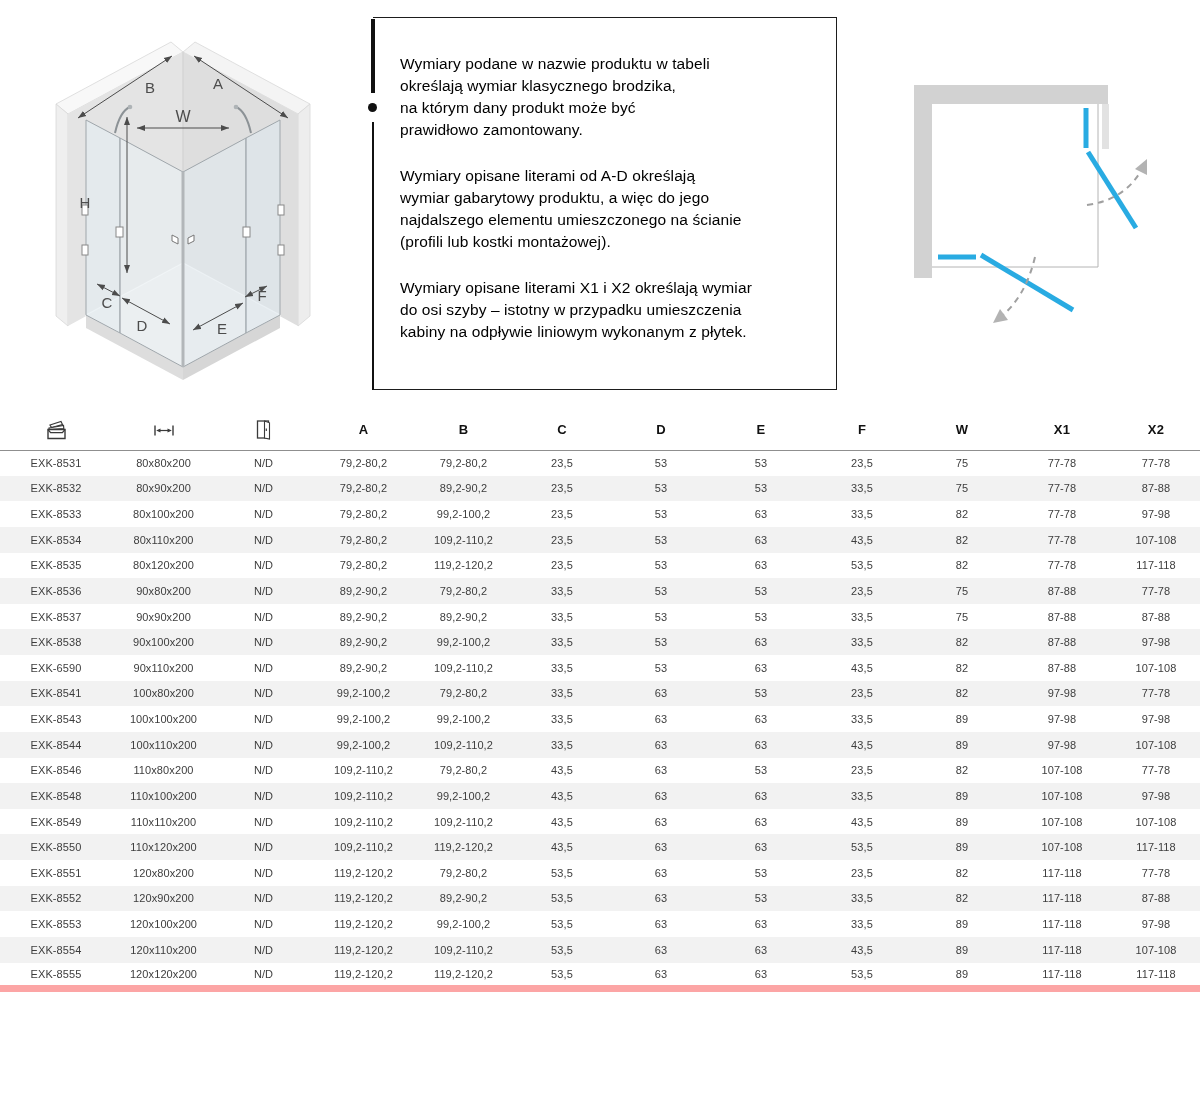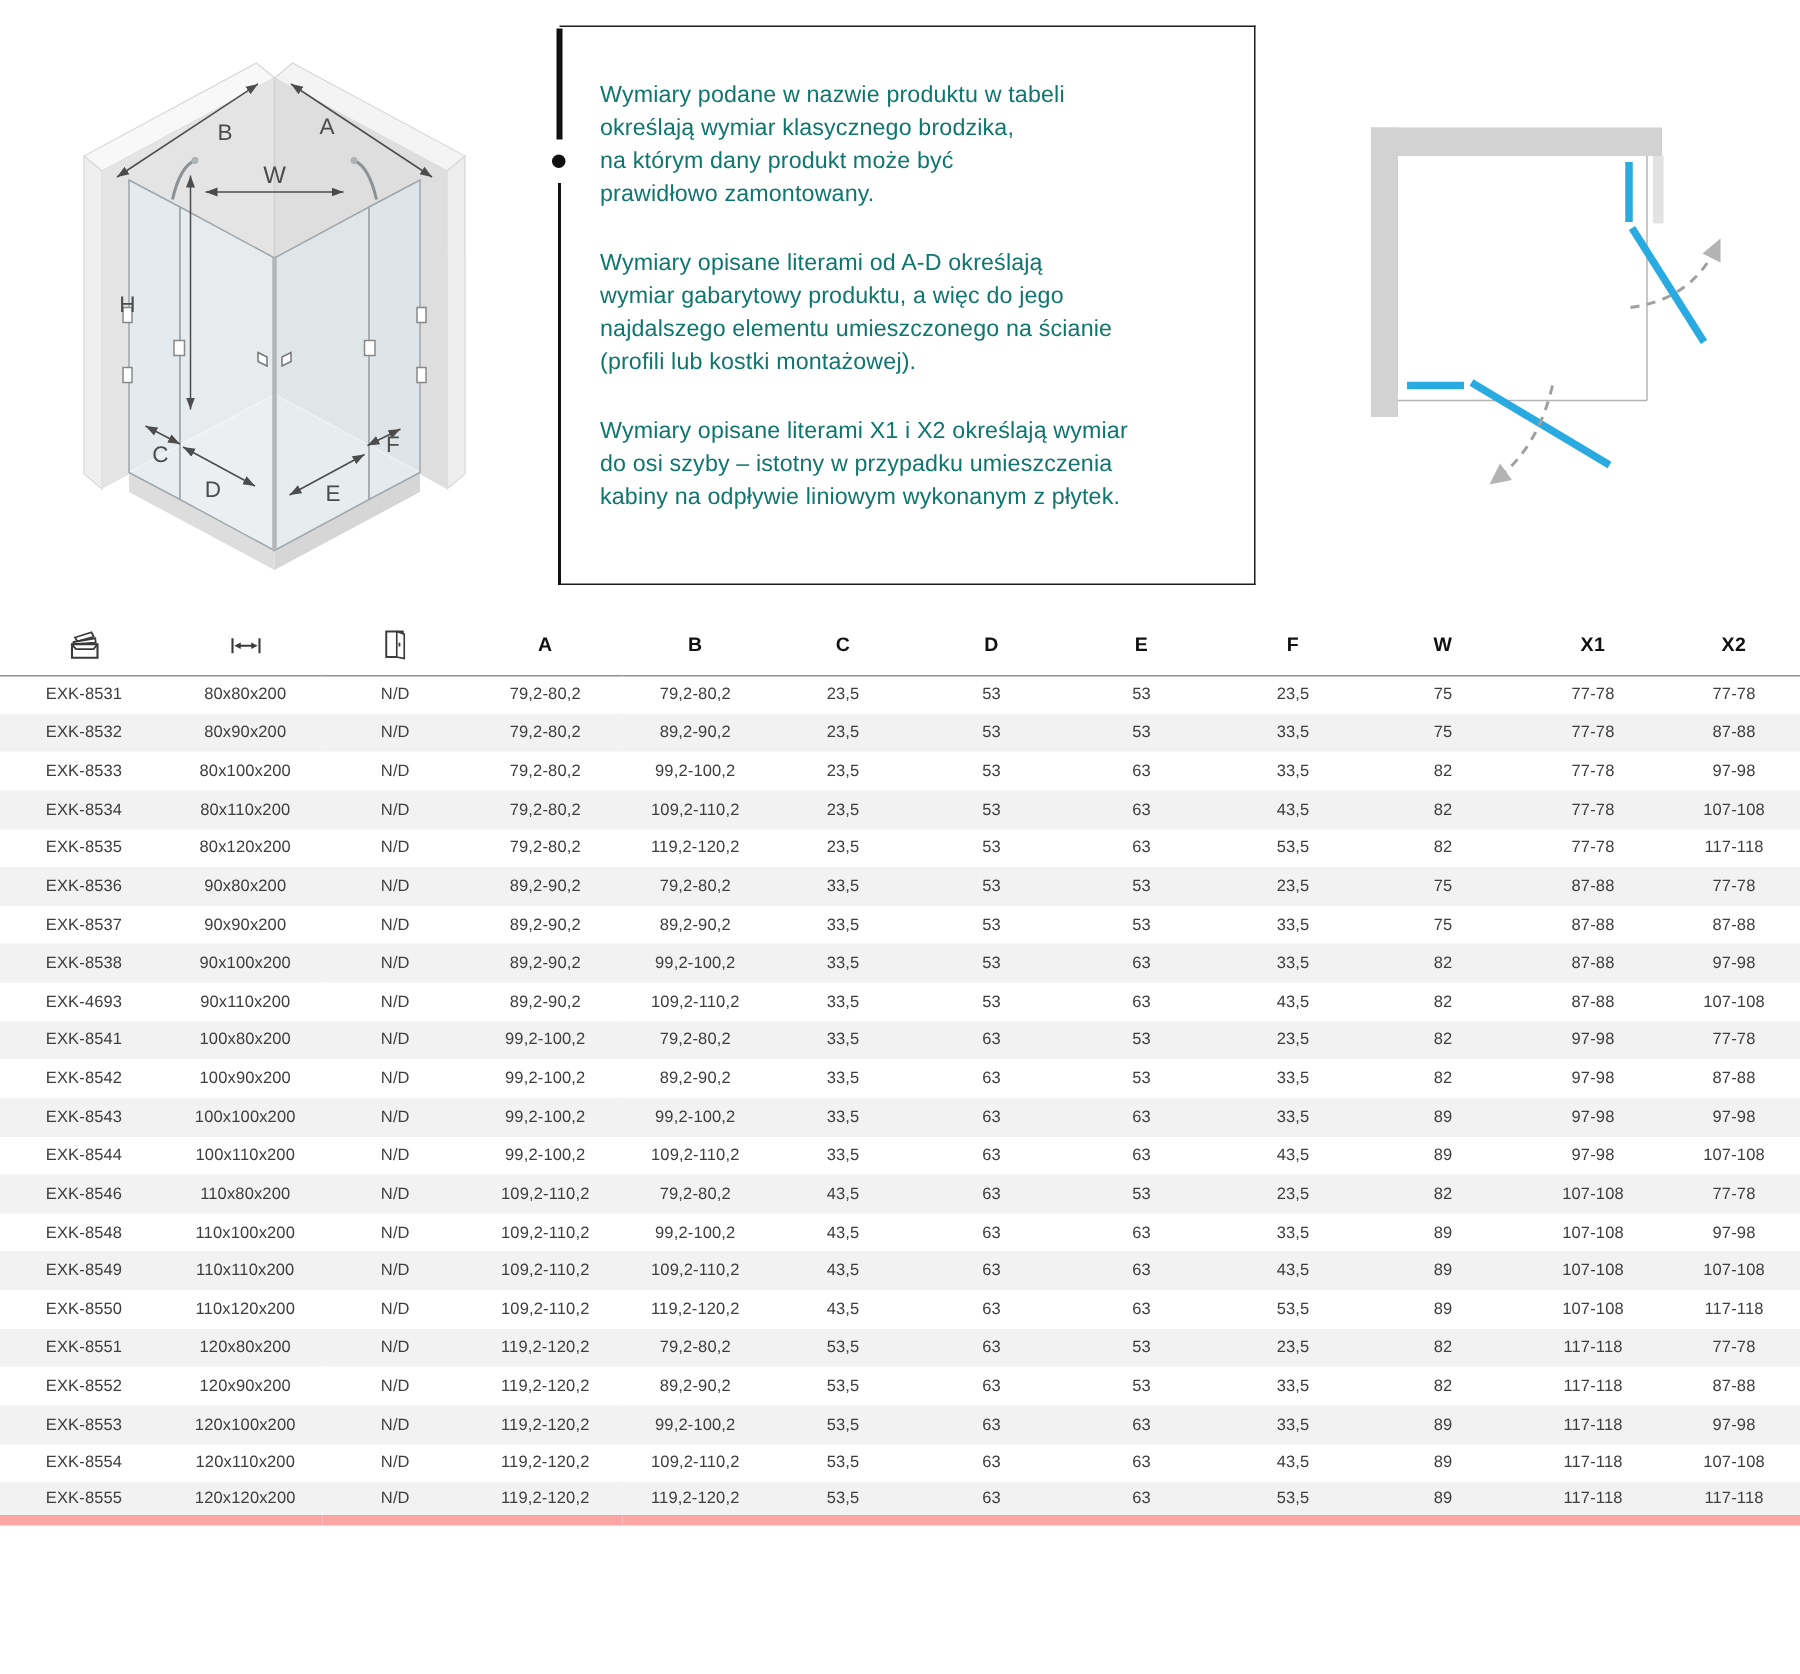--- a/index.html
+++ b/index.html
@@ -12,21 +12,21 @@
   .diag3d { position:absolute; left:52px; top:5px; }
   .diag2d { position:absolute; left:900px; top:72px; }
   .diag3d text { font-family:"Liberation Sans",sans-serif; fill:#4c4c4c; font-size:15px; }
   .diag3d text.big { font-size:16px; }
   
   .info-box {
     position:absolute; left:373px; top:17px; width:464px; height:373px;
     border:1px solid #1d1d1d; border-left:none; padding:35px 28px 0 27px;
   }
   .info-box p {
-    margin:0 0 24px 0; font-size:15.5px; line-height:22px; color:#0f766e;
+    margin:0 0 24px 0; font-size:15.5px; line-height:22px; color:#000000;
     white-space:pre-line; letter-spacing:0.1px;
   }
   .accent-thick { position:absolute; left:-2px; top:1px; width:4px; height:74px; background:#111; }
   .accent-dot { position:absolute; left:-5px; top:85px; width:9px; height:9px; border-radius:50%; background:#111; }
   .accent-thin { position:absolute; left:-1px; top:104px; height:268px; width:2px; background:#111; }
   
   table.spec { position:absolute; left:0; top:410px; width:1200px; border-collapse:collapse; table-layout:fixed; }
   .spec thead tr { height:40px; }
   .spec th { text-align:center; vertical-align:middle; font-size:13px; font-weight:bold; color:#111;
              border-bottom:1px solid #8f8f8f; padding:0; letter-spacing:0.3px; }
@@ -307,21 +307,21 @@
       <td>99,2-100,2</td>
       <td>33,5</td>
       <td>53</td>
       <td>63</td>
       <td>33,5</td>
       <td>82</td>
       <td>87-88</td>
       <td>97-98</td>
     </tr>
         <tr>
-      <td>EXK-4693</td>
+      <td>EXK-6590</td>
       <td>90x110x200</td>
       <td>N/D</td>
       <td>89,2-90,2</td>
       <td>109,2-110,2</td>
       <td>33,5</td>
       <td>53</td>
       <td>63</td>
       <td>43,5</td>
       <td>82</td>
       <td>87-88</td>
@@ -335,34 +335,20 @@
       <td>79,2-80,2</td>
       <td>33,5</td>
       <td>63</td>
       <td>53</td>
       <td>23,5</td>
       <td>82</td>
       <td>97-98</td>
       <td>77-78</td>
     </tr>
         <tr>
-      <td>EXK-8542</td>
-      <td>100x90x200</td>
-      <td>N/D</td>
-      <td>99,2-100,2</td>
-      <td>89,2-90,2</td>
-      <td>33,5</td>
-      <td>63</td>
-      <td>53</td>
-      <td>33,5</td>
-      <td>82</td>
-      <td>97-98</td>
-      <td>87-88</td>
-    </tr>
-        <tr>
       <td>EXK-8543</td>
       <td>100x100x200</td>
       <td>N/D</td>
       <td>99,2-100,2</td>
       <td>99,2-100,2</td>
       <td>33,5</td>
       <td>63</td>
       <td>63</td>
       <td>33,5</td>
       <td>89</td>

